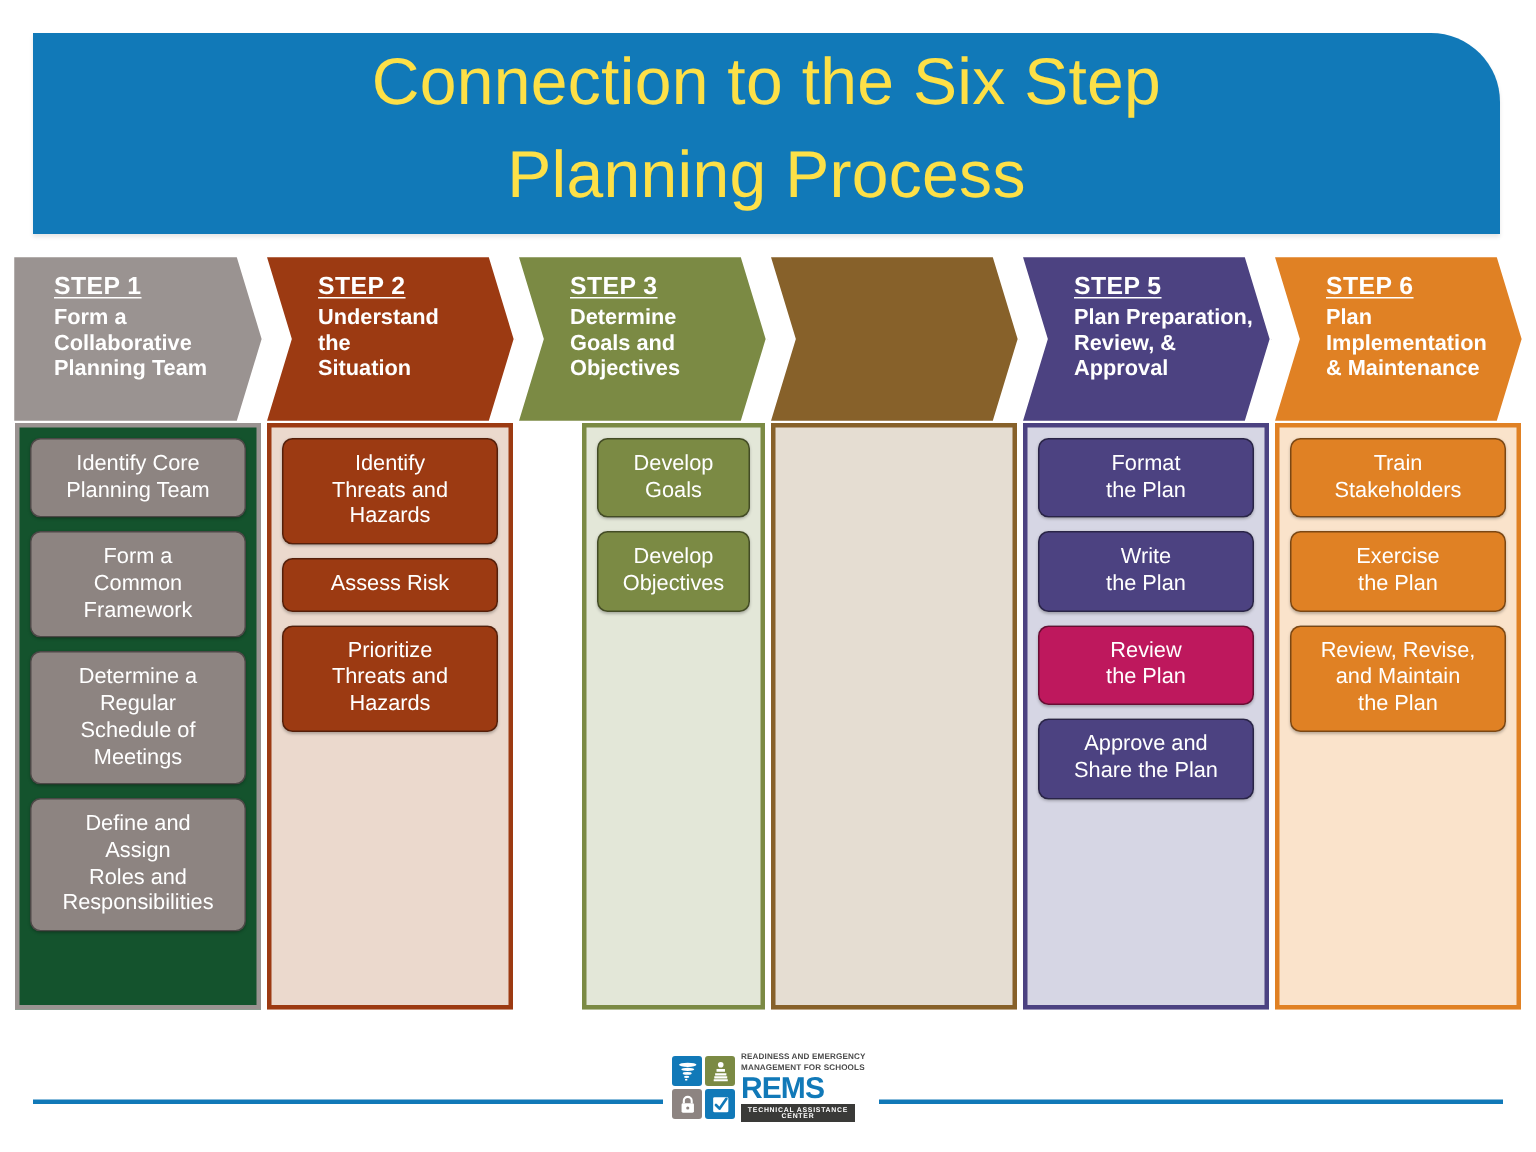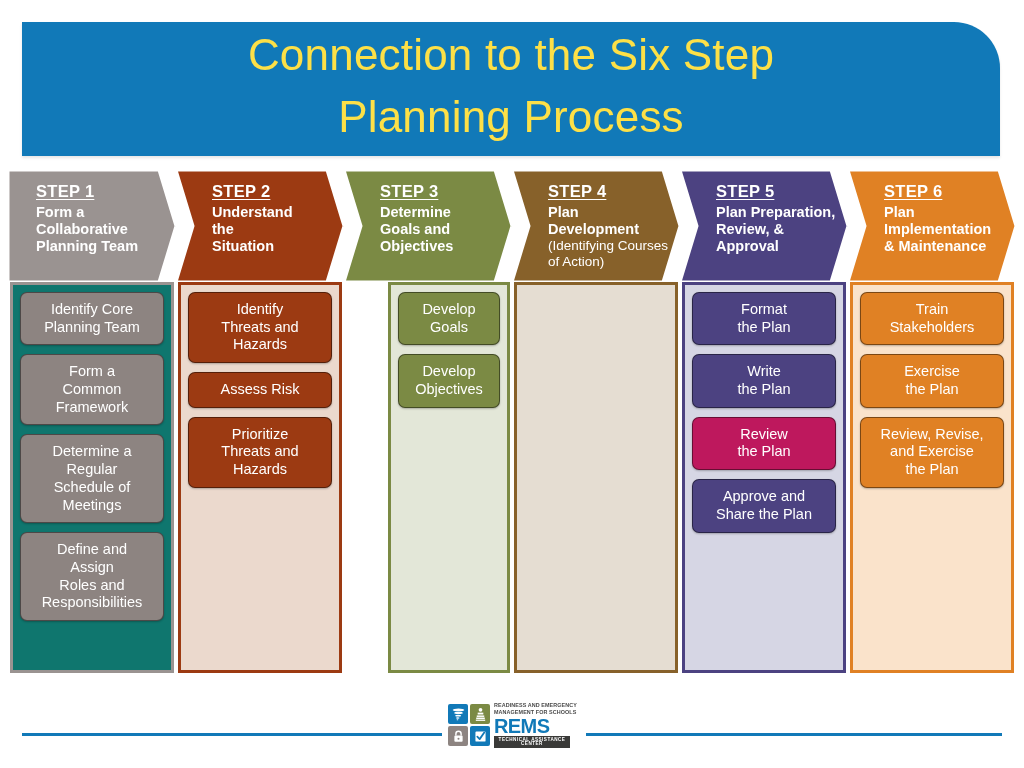--- a/index.html
+++ b/index.html
@@ -214,21 +214,21 @@
   <div id="steps">
       <div class="step-col">
         <div class="step-head">
           <svg class="chev" viewBox="0 0 168 112" preserveAspectRatio="none">
             <path d="M0,0 L151,0 L168,56 L151,112 L0,112 Z" fill="#9A9391" stroke="#ffffff" stroke-width="3"></path>
           </svg>
           <div class="htext" style="padding-left: 14px;"><span class="step-num">STEP 1</span><div class="step-title">Form a
 Collaborative
 Planning Team</div></div>
         </div>
-        <div class="step-body" style="background: #0f766e; border-color: rgb(154, 147, 145);">
+        <div class="step-body" style="background: #14532d; border-color: rgb(154, 147, 145);">
           <div class="step-item" style="background: rgb(141, 132, 129);">Identify Core
 Planning Team</div>
           <div class="step-item" style="background: rgb(141, 132, 129);">Form a
 Common
 Framework</div>
           <div class="step-item" style="background: rgb(141, 132, 129);">Determine a
 Regular
 Schedule of
 Meetings</div>
           <div class="step-item" style="background: rgb(141, 132, 129);">Define and
@@ -269,22 +269,20 @@
           <div class="step-item" style="background: rgb(123, 138, 68);">Develop Goals</div>
           <div class="step-item" style="background: rgb(123, 138, 68);">Develop
 Objectives</div>
         </div>
       </div>
       <div class="step-col">
         <div class="step-head">
           <svg class="chev" viewBox="0 0 168 112" preserveAspectRatio="none">
             <path d="M0,0 L151,0 L168,56 L151,112 L0,112 L17,56 Z" fill="#87612A" stroke="#ffffff" stroke-width="3"></path>
           </svg>
-          <div class="htext" style="padding-left: 22px;"><span class="step-num">STEP 4</span><div class="step-title">Plan Development</div><div class="step-sub">(Identifying Courses
-of Action)</div></div>
         </div>
         <div class="step-body" style="background: rgb(229, 221, 210); border-color: rgb(135, 97, 42);"></div>
       </div>
       <div class="step-col">
         <div class="step-head">
           <svg class="chev" viewBox="0 0 168 112" preserveAspectRatio="none">
             <path d="M0,0 L151,0 L168,56 L151,112 L0,112 L17,56 Z" fill="#4C4281" stroke="#ffffff" stroke-width="3"></path>
           </svg>
           <div class="htext" style="padding-left: 22px;"><span class="step-num">STEP 5</span><div class="step-title">Plan Preparation,
 Review, &amp;
@@ -309,21 +307,21 @@
           <div class="htext" style="padding-left: 22px;"><span class="step-num">STEP 6</span><div class="step-title">Plan
 Implementation
 &amp; Maintenance</div></div>
         </div>
         <div class="step-body" style="background: rgb(250, 227, 203); border-color: rgb(224, 129, 36);">
           <div class="step-item" style="background: rgb(224, 129, 36);">Train
 Stakeholders</div>
           <div class="step-item" style="background: rgb(224, 129, 36);">Exercise
 the Plan</div>
           <div class="step-item" style="background: rgb(224, 129, 36);">Review, Revise,
-and Exercise
+and Maintain
 the Plan</div>
         </div>
       </div>
     </div>
 
   <div id="footer">
     <div class="rule" id="rule-left" style="background: rgb(17, 121, 184);"></div>
     <div class="rule" id="rule-right" style="background: rgb(17, 121, 184);"></div>
   </div>
 

